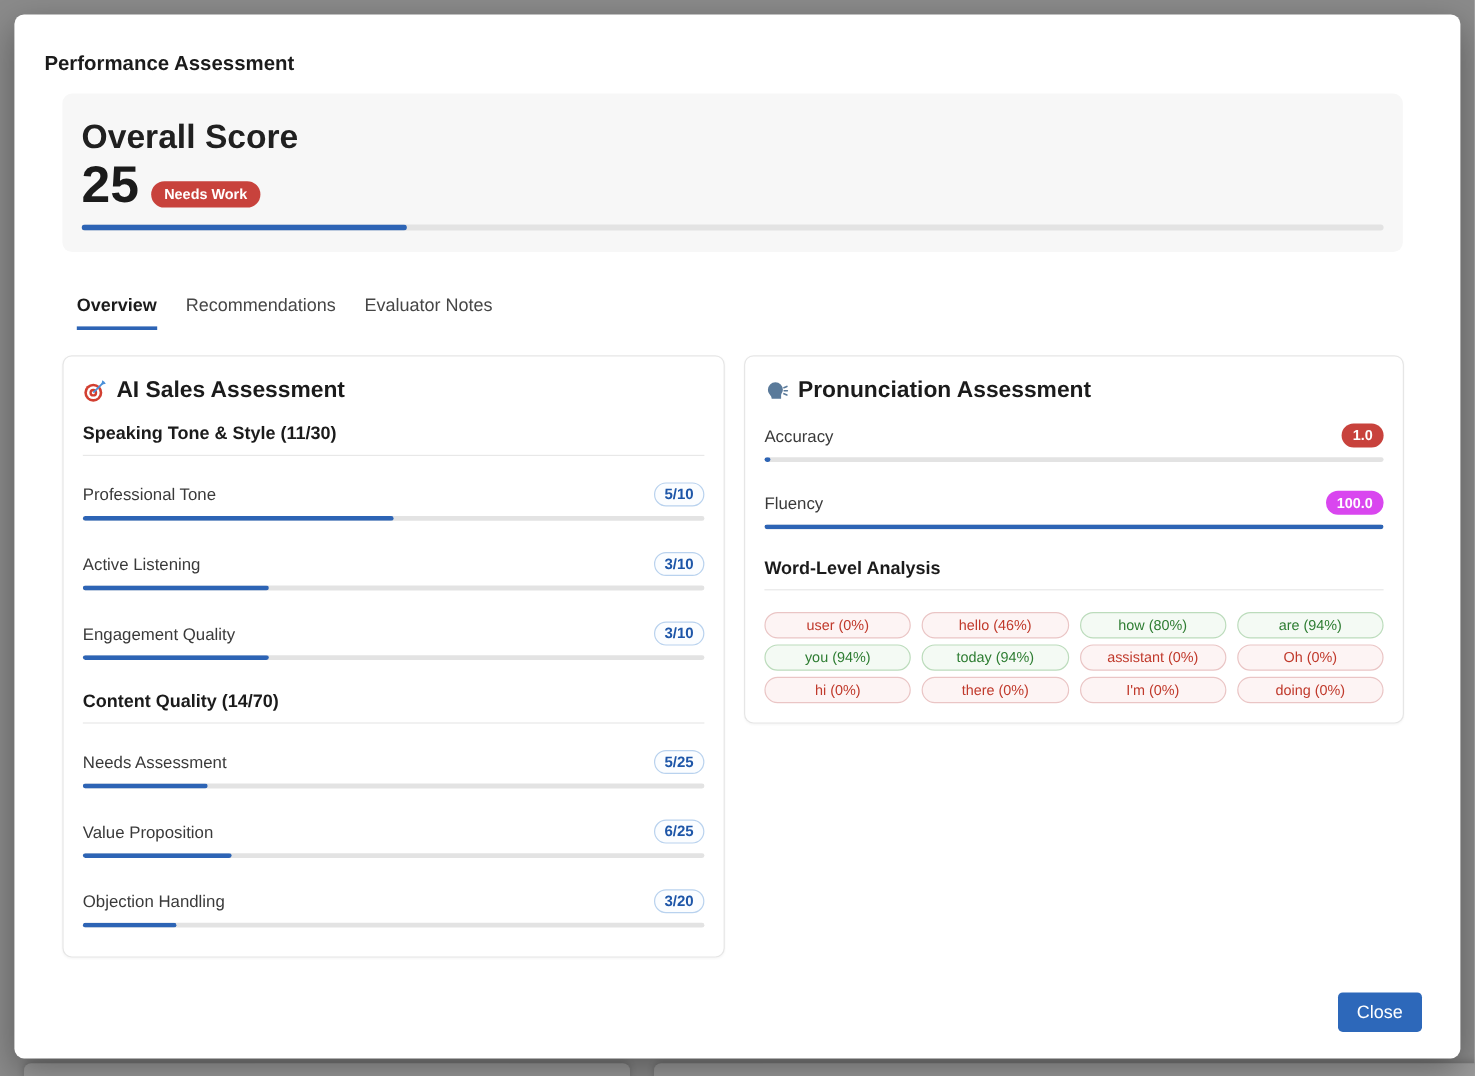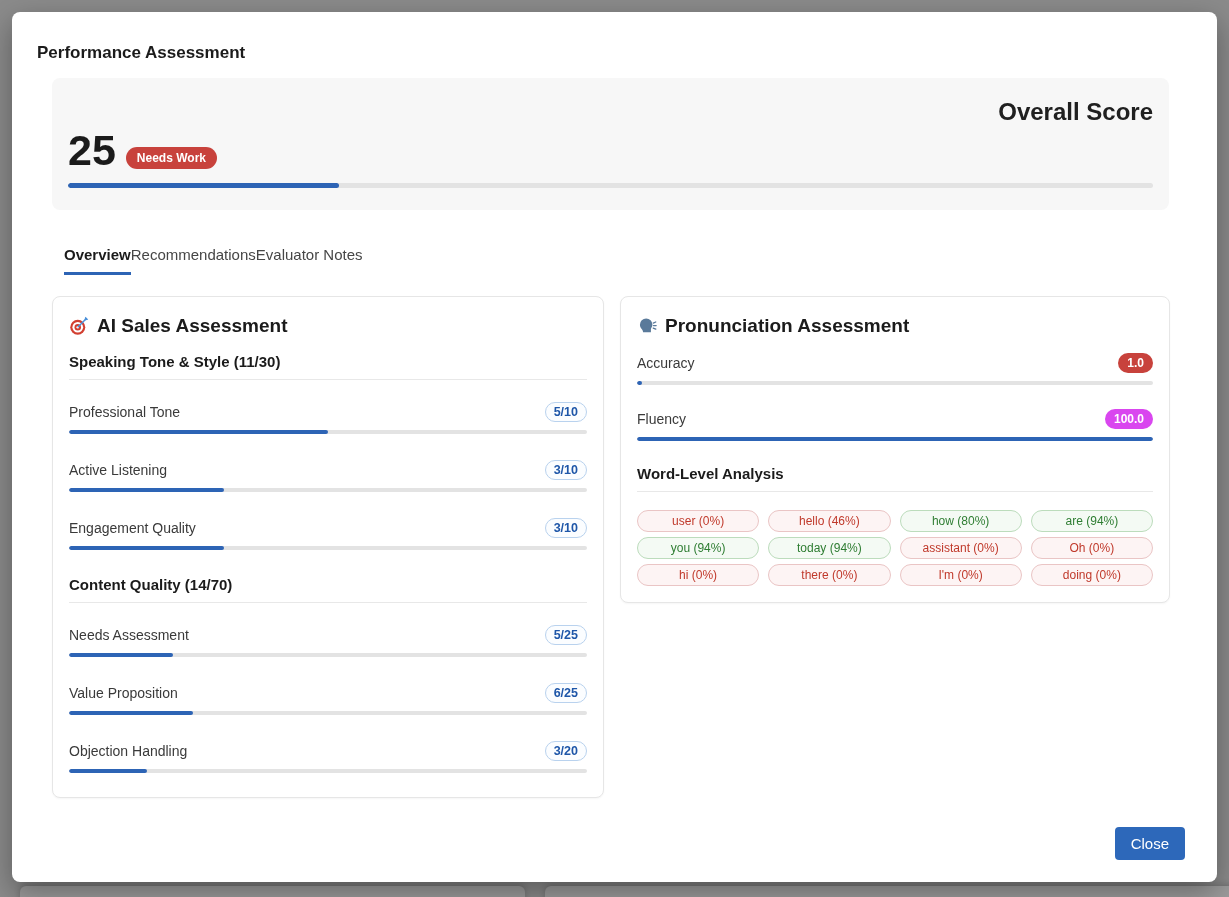--- a/index.html
+++ b/index.html
@@ -37,40 +37,40 @@
   .content { padding: 0 48px 0 40px; }
 
   
   .overall {
     margin-top: 15px;
     background: #f7f7f7;
     border-radius: 8px;
     padding: 20px 16px 14px 16px;
     height: 132px;
   }
-  .overall h2 { font-size: 24px; font-weight: 700; color: #202020; text-align: right; }
+  .overall h2 { font-size: 28px; font-weight: 700; color: #202020; }
   .score-row { display: flex; align-items: center; margin: 2px 0 10px 0; }
   .score-value { font-size: 43px; font-weight: 600; color: #1b1b1b; line-height: 1.05; }
   .badge-pill {
     display: inline-block;
     color: #fff; font-size: 12px; font-weight: 700;
     padding: 4px 11px; border-radius: 12px;
     margin-left: 10px; margin-top: 14px;
   }
   .badge-red   { background: #c8423c; }
 
   .track {
     width: 100%; height: 5px; background: #e3e3e3; border-radius: 3px;
     position: relative; overflow: hidden;
   }
   .track .fill { height: 100%; background: #2d64b5; border-radius: 3px; }
   .track.thin { height: 4px; }
 
   
-  .tabs { display: flex; margin: 36px 0 0 12px; border-bottom: 1px solid transparent; }
+  .tabs { display: flex; gap: 24px; margin: 36px 0 0 12px; border-bottom: 1px solid transparent; }
   .tab {
     font-size: 15px; color: #464646; padding-bottom: 9px; cursor: pointer;
     border-bottom: 3px solid transparent;
   }
   .tab.active { color: #1b1b1b; font-weight: 700; border-bottom-color: #2d64b5; }
 
   
   .cards { display: flex; gap: 16px; margin-top: 20px; align-items: flex-start; }
   .card {
     background: #fff; border: 1px solid #e6e6e6; border-radius: 8px;

